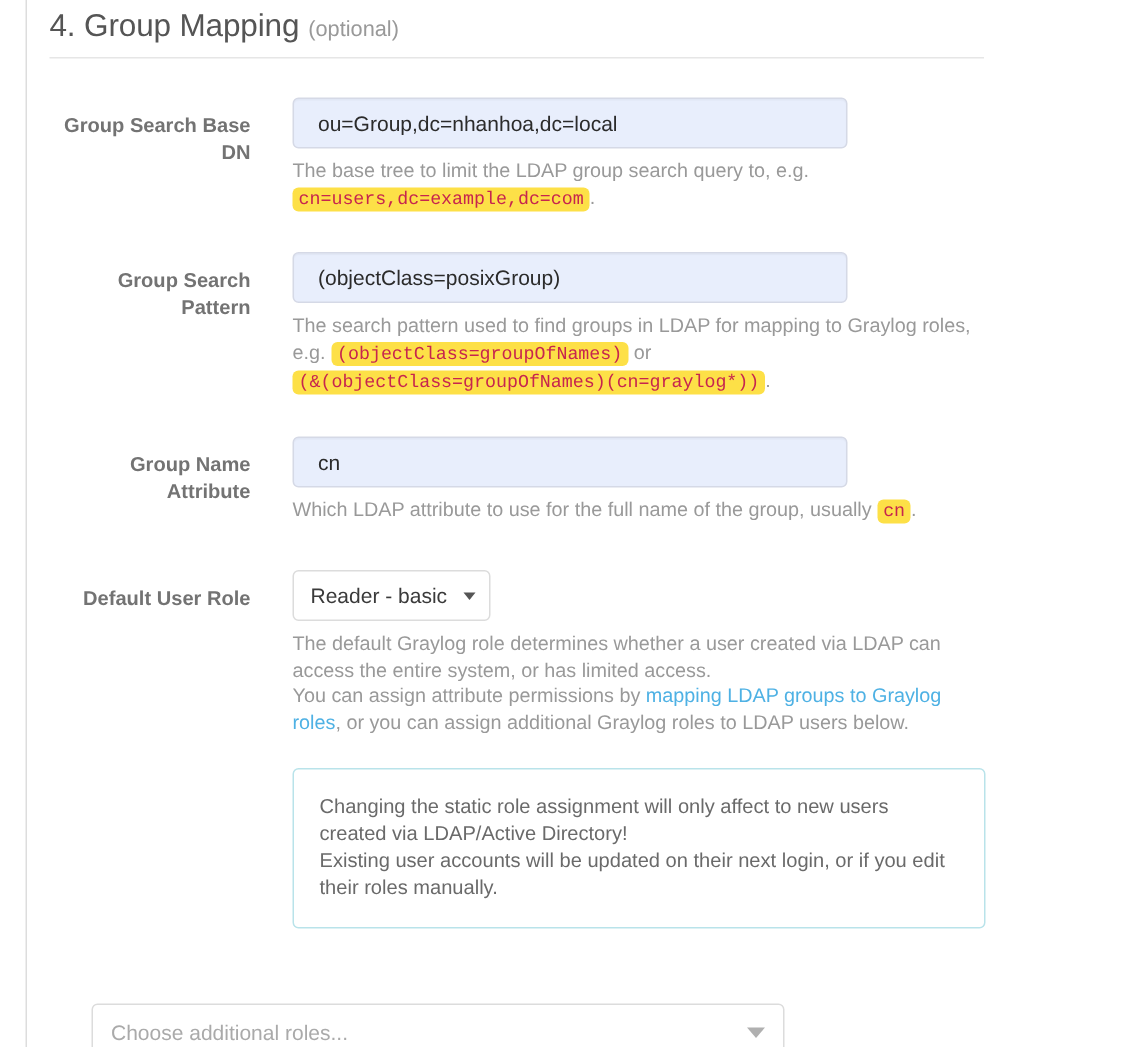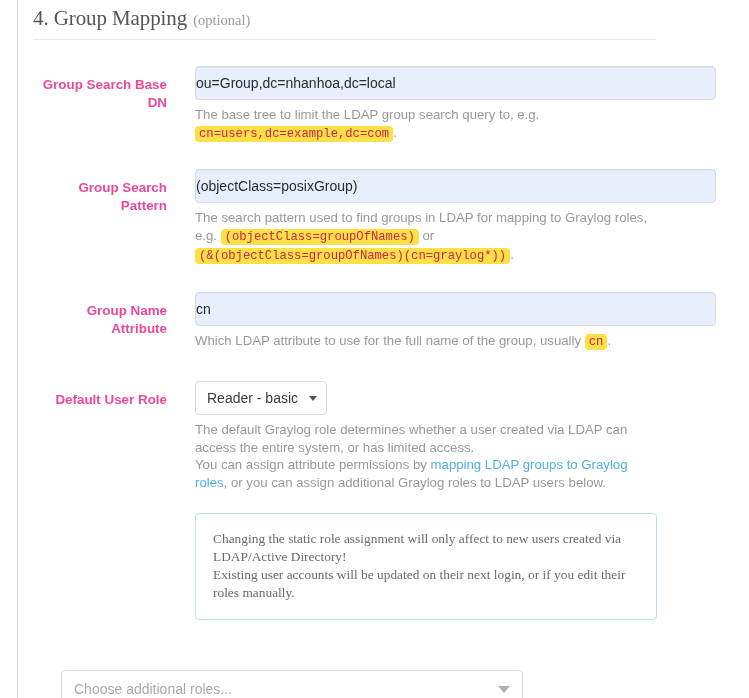--- a/index.html
+++ b/index.html
@@ -40,21 +40,20 @@
     width: 716px;
   }
 
   
   .section-head {
     margin: 0;
     padding: 6px 0 8px 0;
     width: 623px;
     border-bottom: 1px solid #e6e6e6;
     white-space: nowrap;
-    font-family: Liberation Serif, serif;
   }
   .section-head .title {
     font-size: 21px;
     font-weight: 400;
     color: #555555;
     letter-spacing: -0.1px;
   }
   .section-head .optional {
     font-size: 14.5px;
     font-weight: 400;
@@ -68,39 +67,39 @@
     display: flex;
     align-items: flex-start;
   }
 
   .field-label {
     width: 134px;
     flex: 0 0 134px;
     text-align: right;
     font-size: 13.4px;
     font-weight: bold;
-    color: #ec4899;
+    color: #737373;
     line-height: 18px;
     padding-top: 10px;
     box-sizing: border-box;
   }
 
   .field-body {
     flex: 1 1 auto;
     padding-left: 28px;
     box-sizing: border-box;
   }
 
   
   .text-input {
     display: block;
     box-sizing: border-box;
-    width: 521px;
+    width: 370px;
     height: 34px;
-    padding: 6px 0;
+    padding: 6px 16px;
     font-size: 14px;
     font-family: "Liberation Sans", sans-serif;
     color: #2b2b2b;
     background: #e8eefc;
     border: 1px solid #d5d9e6;
     border-radius: 4px;
     outline: none;
     box-shadow: inset 0 1px 1px rgba(0,0,0,.035);
   }
 
@@ -168,21 +167,20 @@
     border: 1px solid #b9e3ea;
     border-radius: 4px;
     background: #ffffff;
     padding: 16px 17px 17px 17px;
   }
   .info-box p {
     margin: 0;
     font-size: 13.4px;
     line-height: 18px;
     color: #6a6a6a;
-    font-family: Liberation Serif, serif;
   }
 
   
   .multiselect {
     position: relative;
     box-sizing: border-box;
     width: 462px;
     height: 38px;
     background: #ffffff;
     border: 1px solid #dcdcdc;

